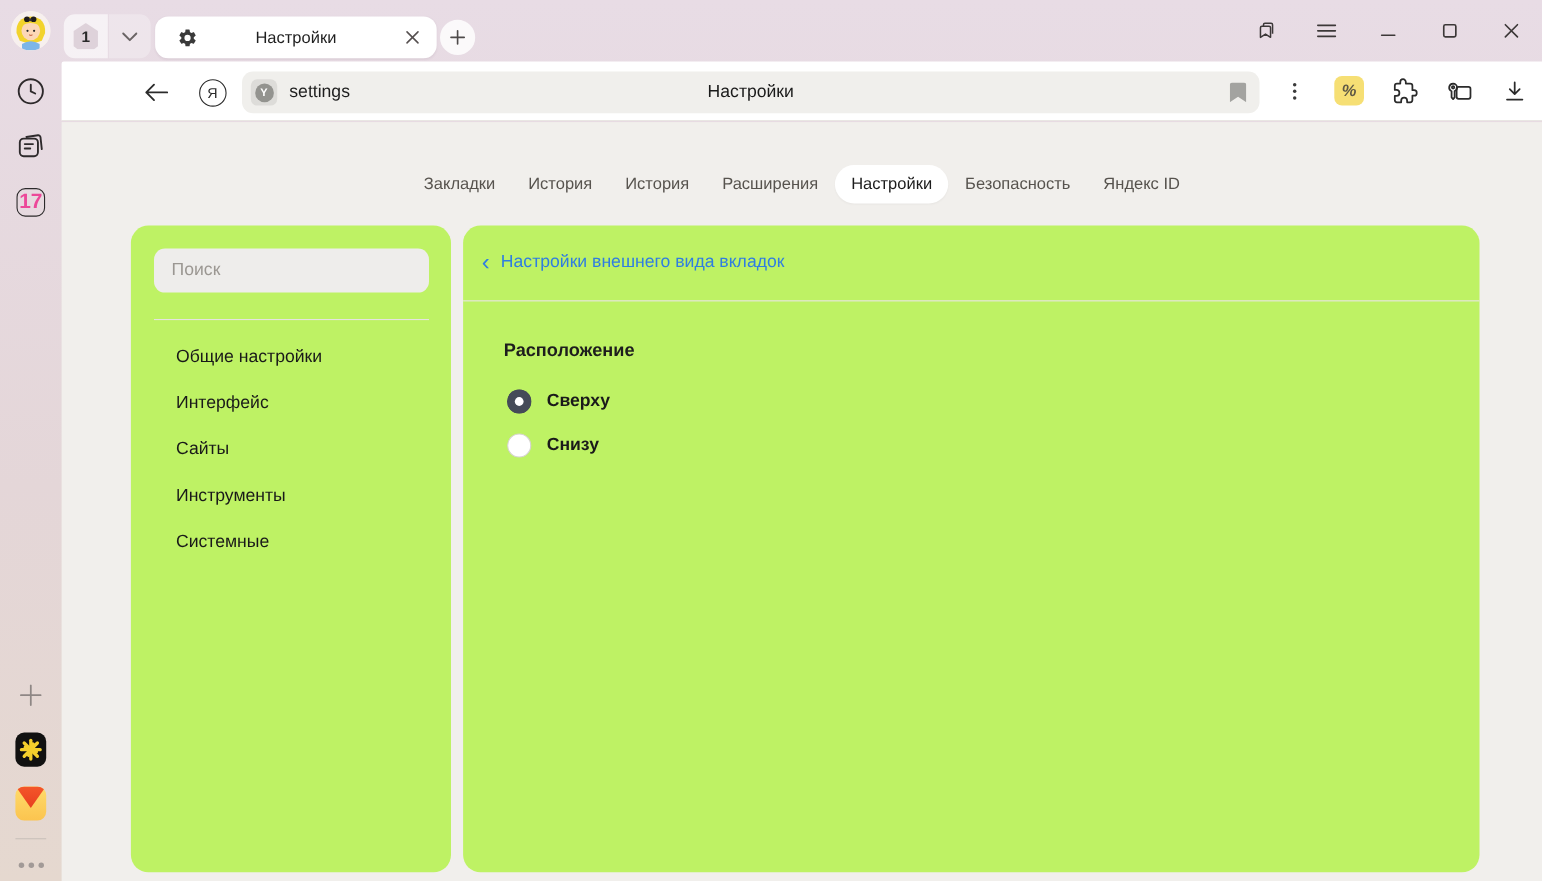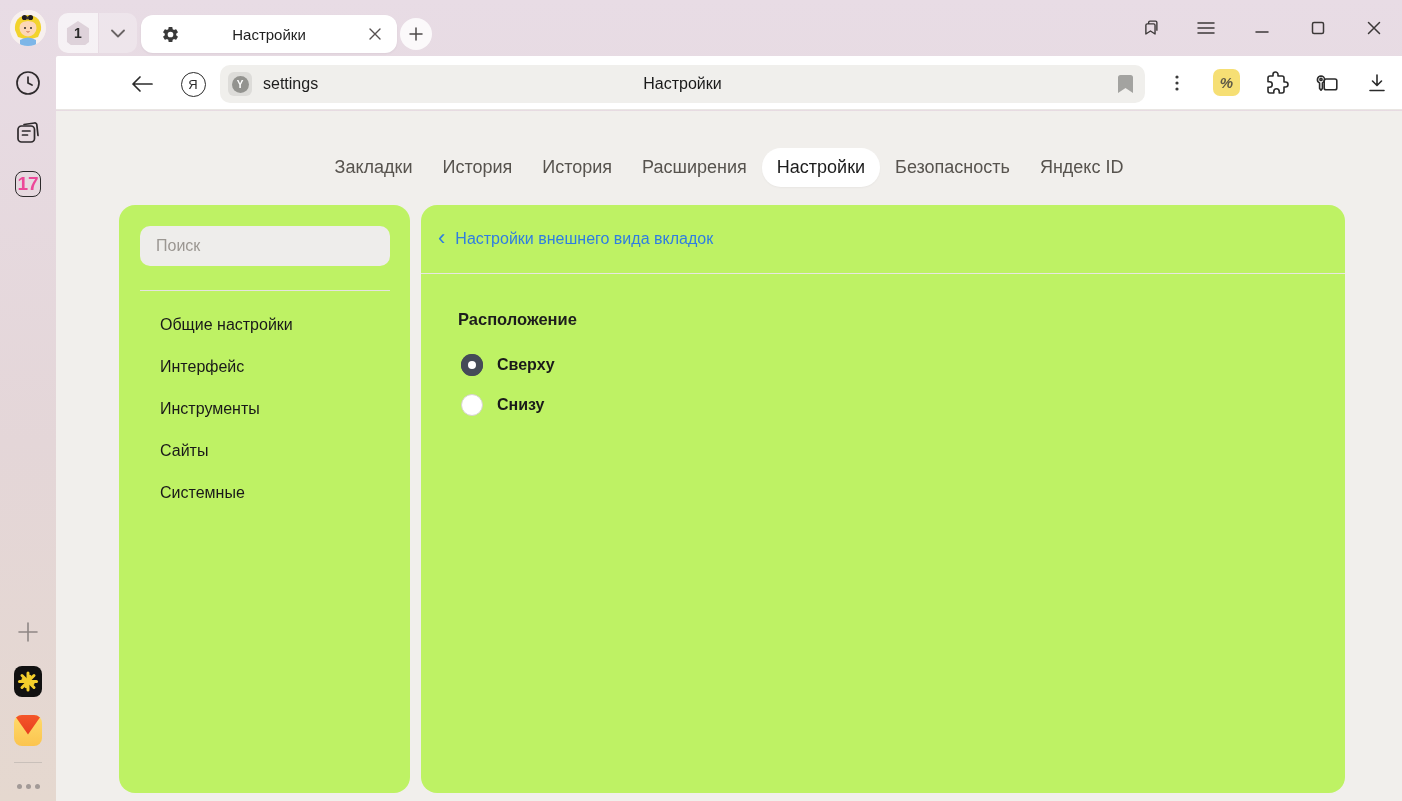--- a/index.html
+++ b/index.html
@@ -154,21 +154,21 @@
   
   .content-bg {
     position:absolute; left:56px; top:111px; width:1346px; height:690px;
     background:#f1efec;
   }
   .nav-tabs {
     position:absolute; left:56px; top:148px; width:1346px; height:38px;
     display:flex; align-items:center; justify-content:center;
   }
   .nav-tab {
-    font-size:18px; color:#57534e; padding:9px 15px; border-radius:19px;
+    font-size:15px; color:#57534e; padding:9px 15px; border-radius:19px;
     cursor:pointer; white-space:nowrap;
   }
   .nav-tab.active { background:#ffffff; color:#1c1c1c; box-shadow:0 1px 2px rgba(0,0,0,0.04); }
 
   .panel { position:absolute; background:#bef264; border-radius:16px; }
   .sidebar-panel { left:119px; top:205px; width:291px; height:588px; }
   .search-input {
     position:absolute; left:21px; top:21px; width:250px; height:40px;
     background:#eeedeb; border:none; border-radius:10px;
     padding:0 16px; font-size:16px; font-family:"Liberation Sans",sans-serif;
@@ -415,22 +415,22 @@
   <span class="nav-tab">Безопасность</span>
   <span class="nav-tab">Яндекс ID</span>
 </div>
 
 <div class="panel sidebar-panel">
   <input class="search-input" type="text" placeholder="Поиск" style="">
   <div class="sidebar-divider"></div>
   <div class="sidebar-list">
     <div class="sidebar-item">Общие настройки</div>
     <div class="sidebar-item">Интерфейс</div>
+    <div class="sidebar-item">Сайты</div>
     <div class="sidebar-item">Инструменты</div>
-    <div class="sidebar-item">Сайты</div>
     <div class="sidebar-item">Системные</div>
   </div>
 </div>
 
 <div class="panel main-panel">
   <div class="main-header">
     <span class="back-chevron">‹</span>
     <span class="main-header-title">Настройки внешнего вида вкладок</span>
   </div>
   <div class="main-divider"></div>

